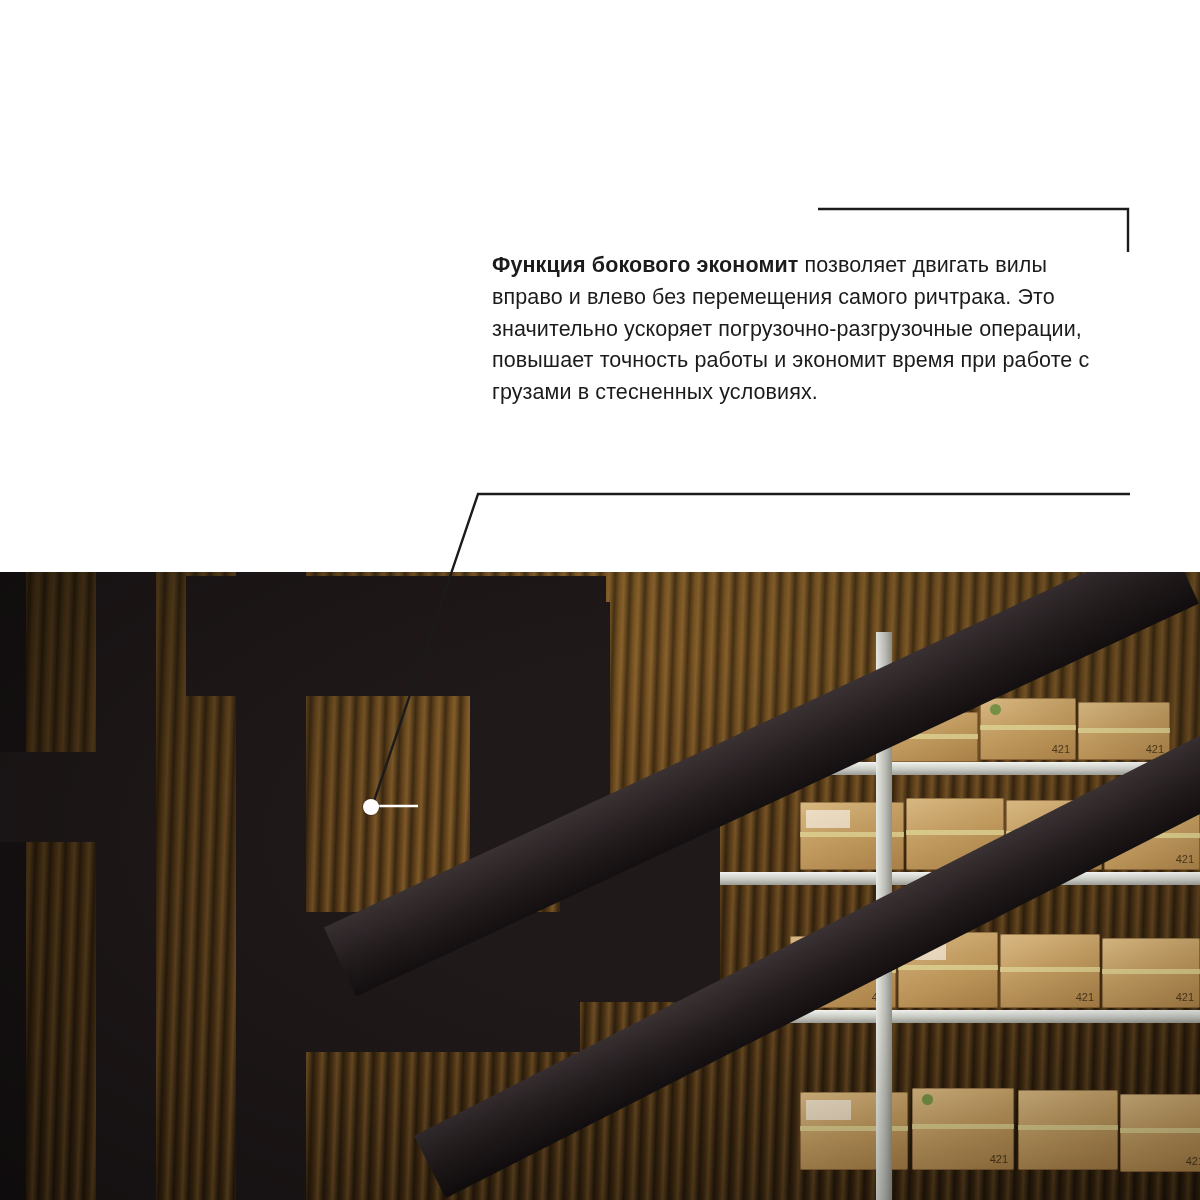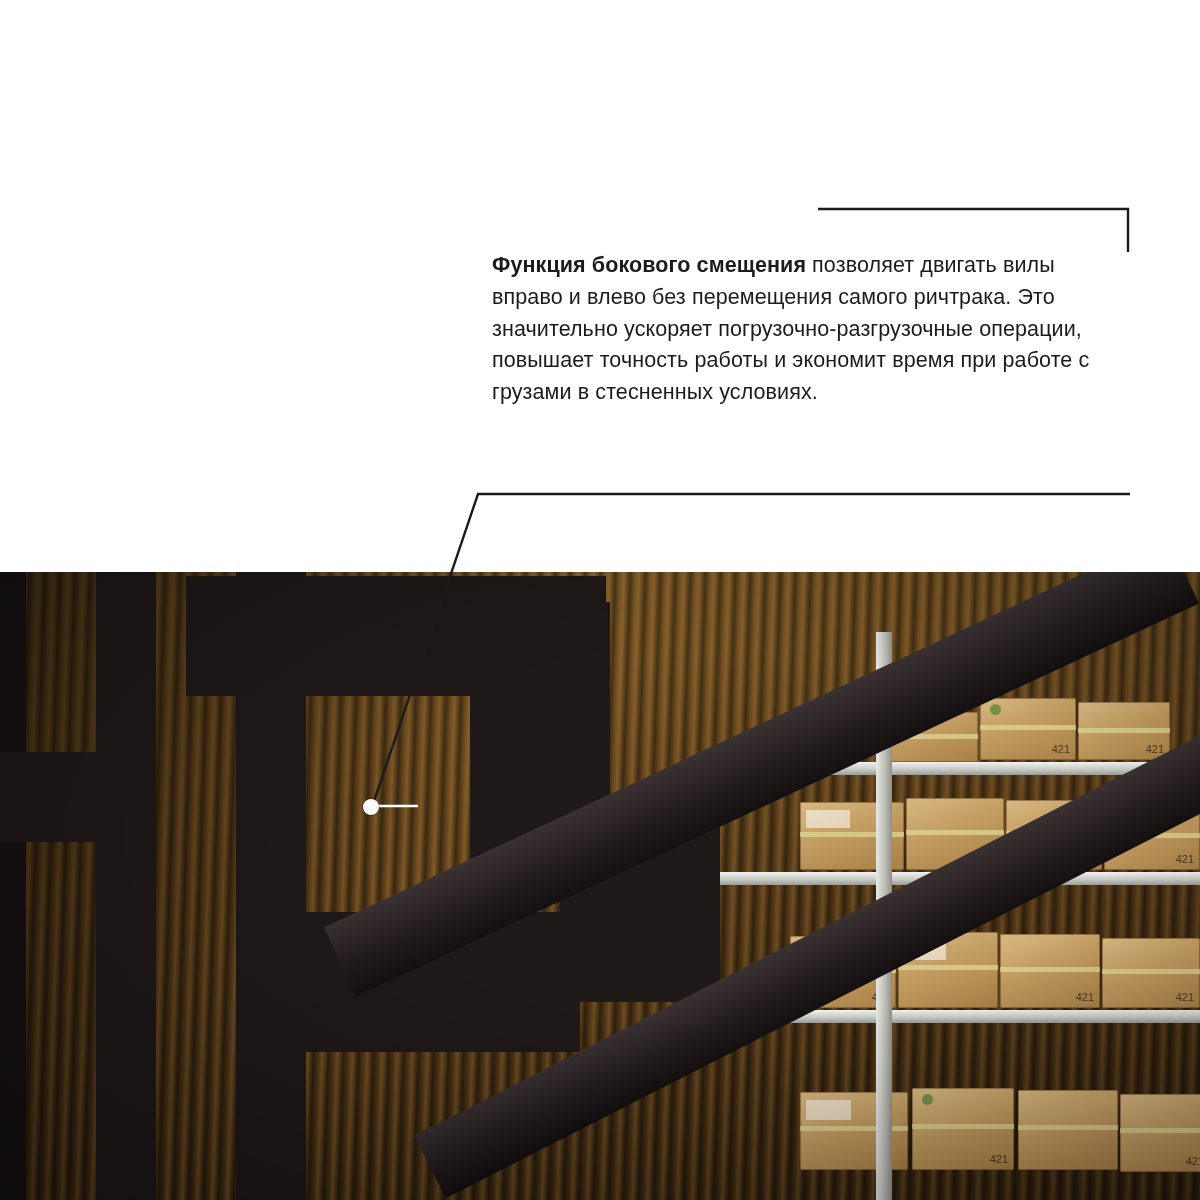--- a/index.html
+++ b/index.html
@@ -296,16 +296,16 @@
     <path d="M 818 209 L 1128 209 L 1128 252" fill="none" stroke="#1b1b1b" stroke-width="2.4"></path>
 
     <path d="M 1130 494 L 478 494 L 372 807" fill="none" stroke="#1b1b1b" stroke-width="2.4"></path>
 
     <path d="M 418 806 L 374 806" fill="none" stroke="#ffffff" stroke-width="2.4"></path>
   </svg>
 
   <div class="dot"></div>
 
   <div class="callout">
-    <b>Функция бокового смещения</b><span> позволяет двигать вилы вправо и влево без перемещения самого ричтрака. Это значительно ускоряет погрузочно-разгрузочные операции, повышает точность работы и экономит время при работе с грузами в стесненных условиях.</span>
+    <b>Функция бокового экономит</b><span> позволяет двигать вилы вправо и влево без перемещения самого ричтрака. Это значительно ускоряет погрузочно-разгрузочные операции, повышает точность работы и экономит время при работе с грузами в стесненных условиях.</span>
   </div>
 
 </div>
 
 </body></html>

